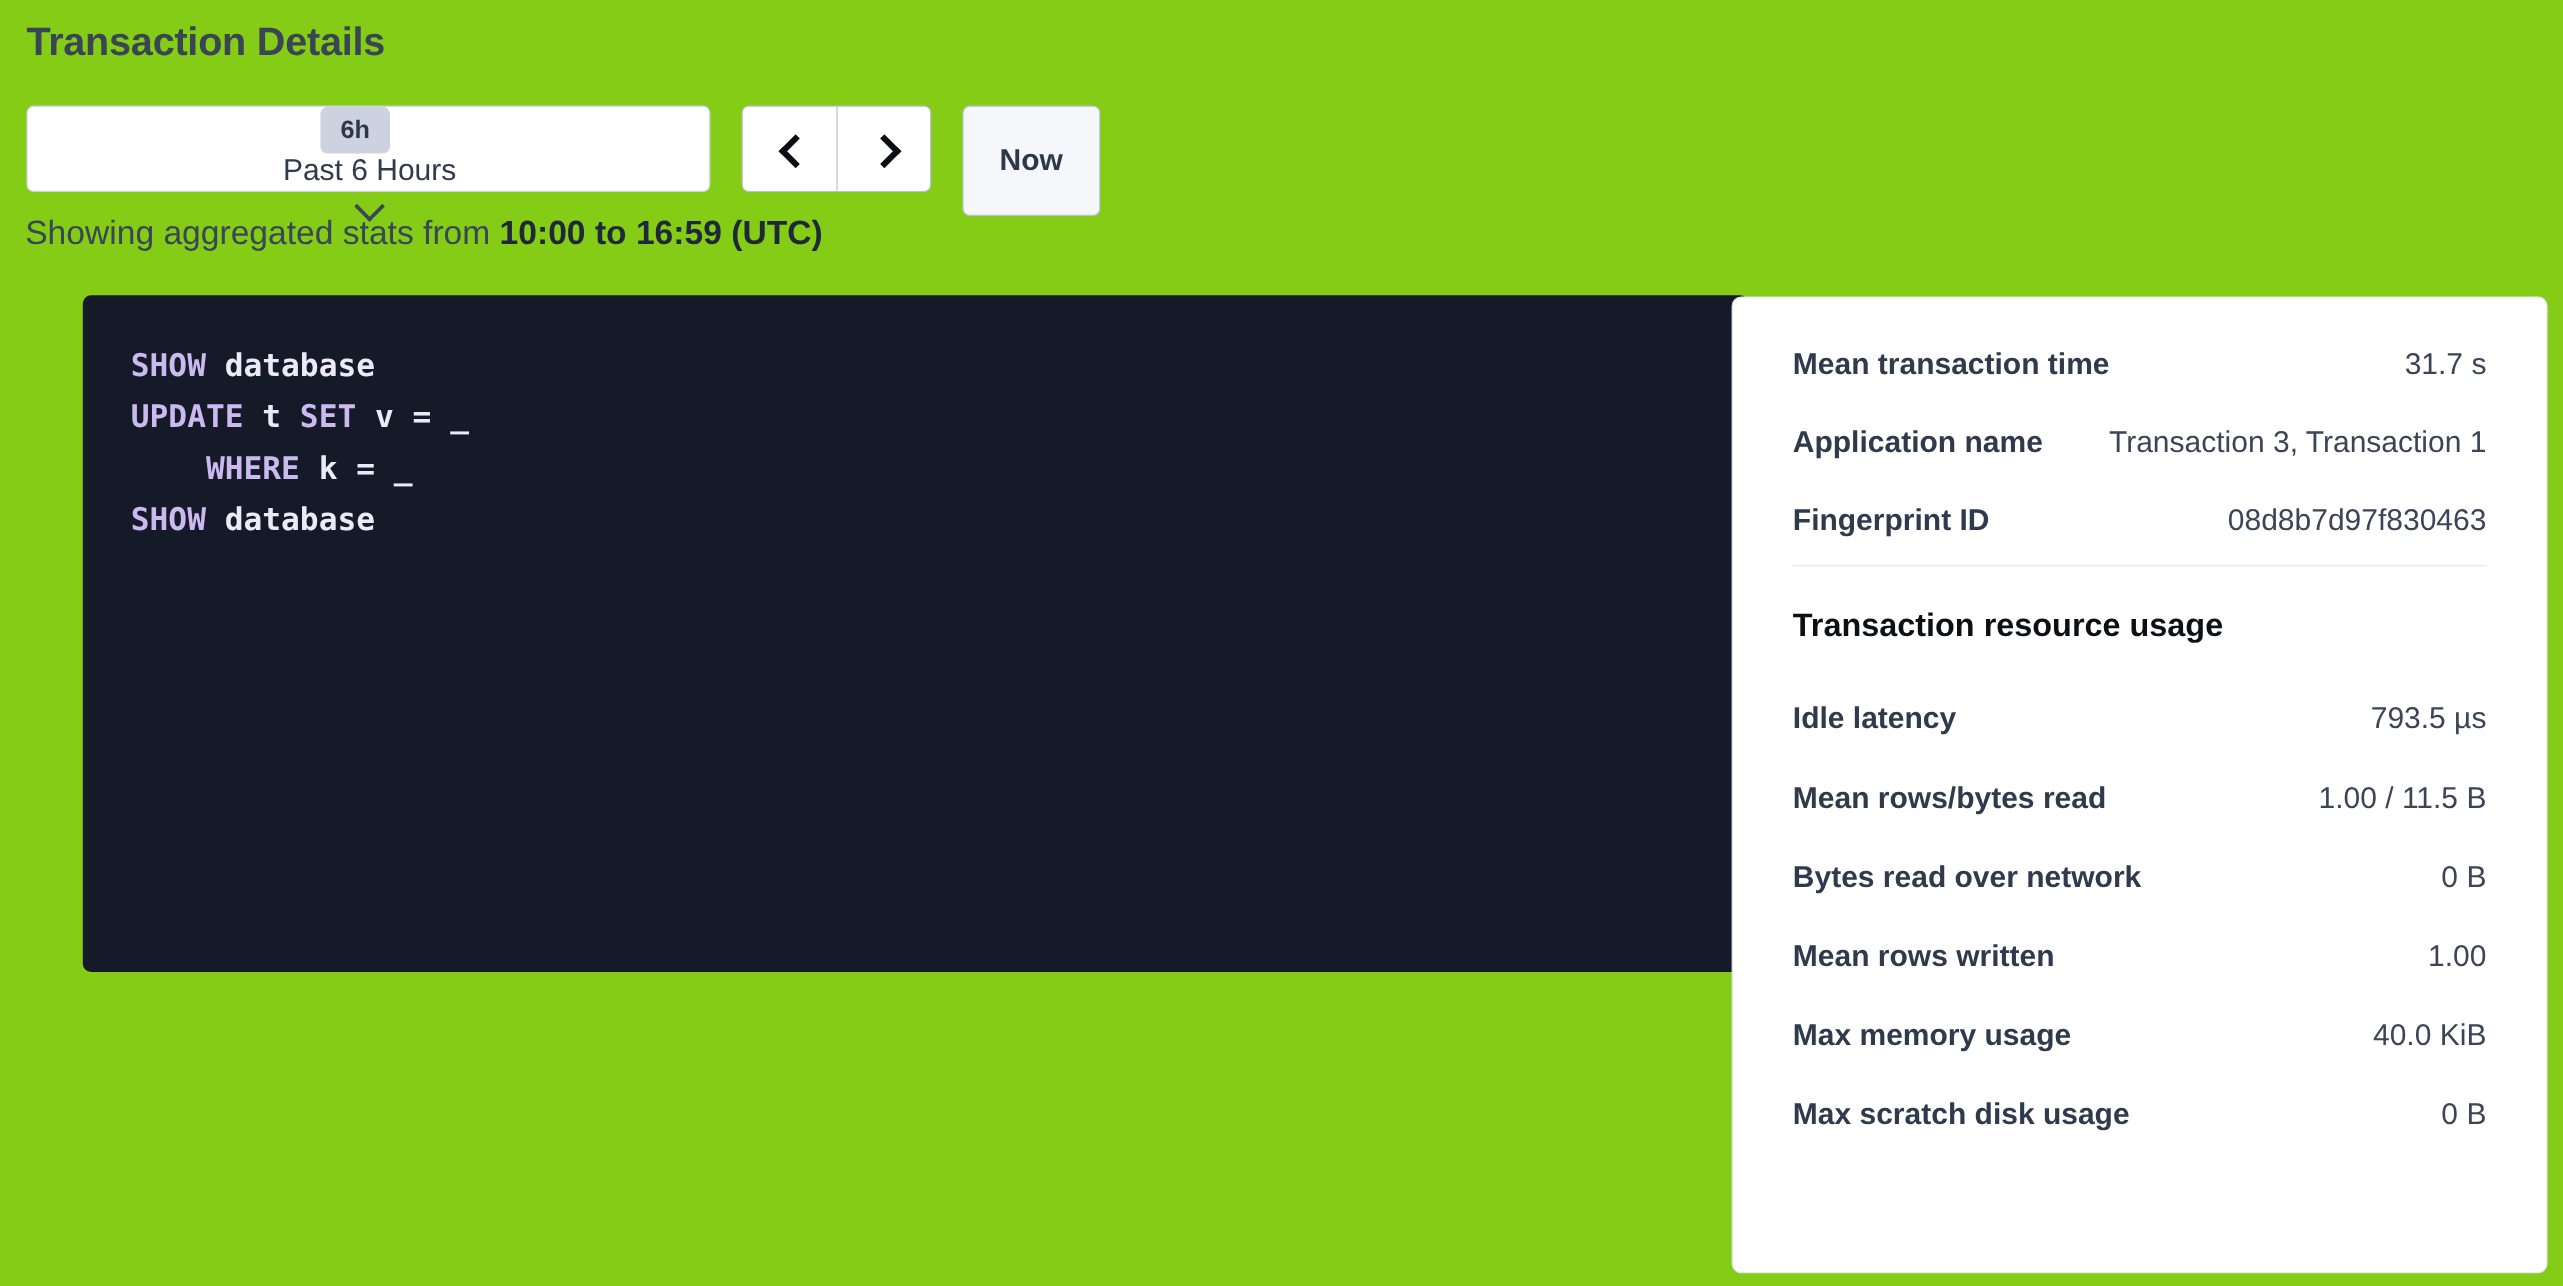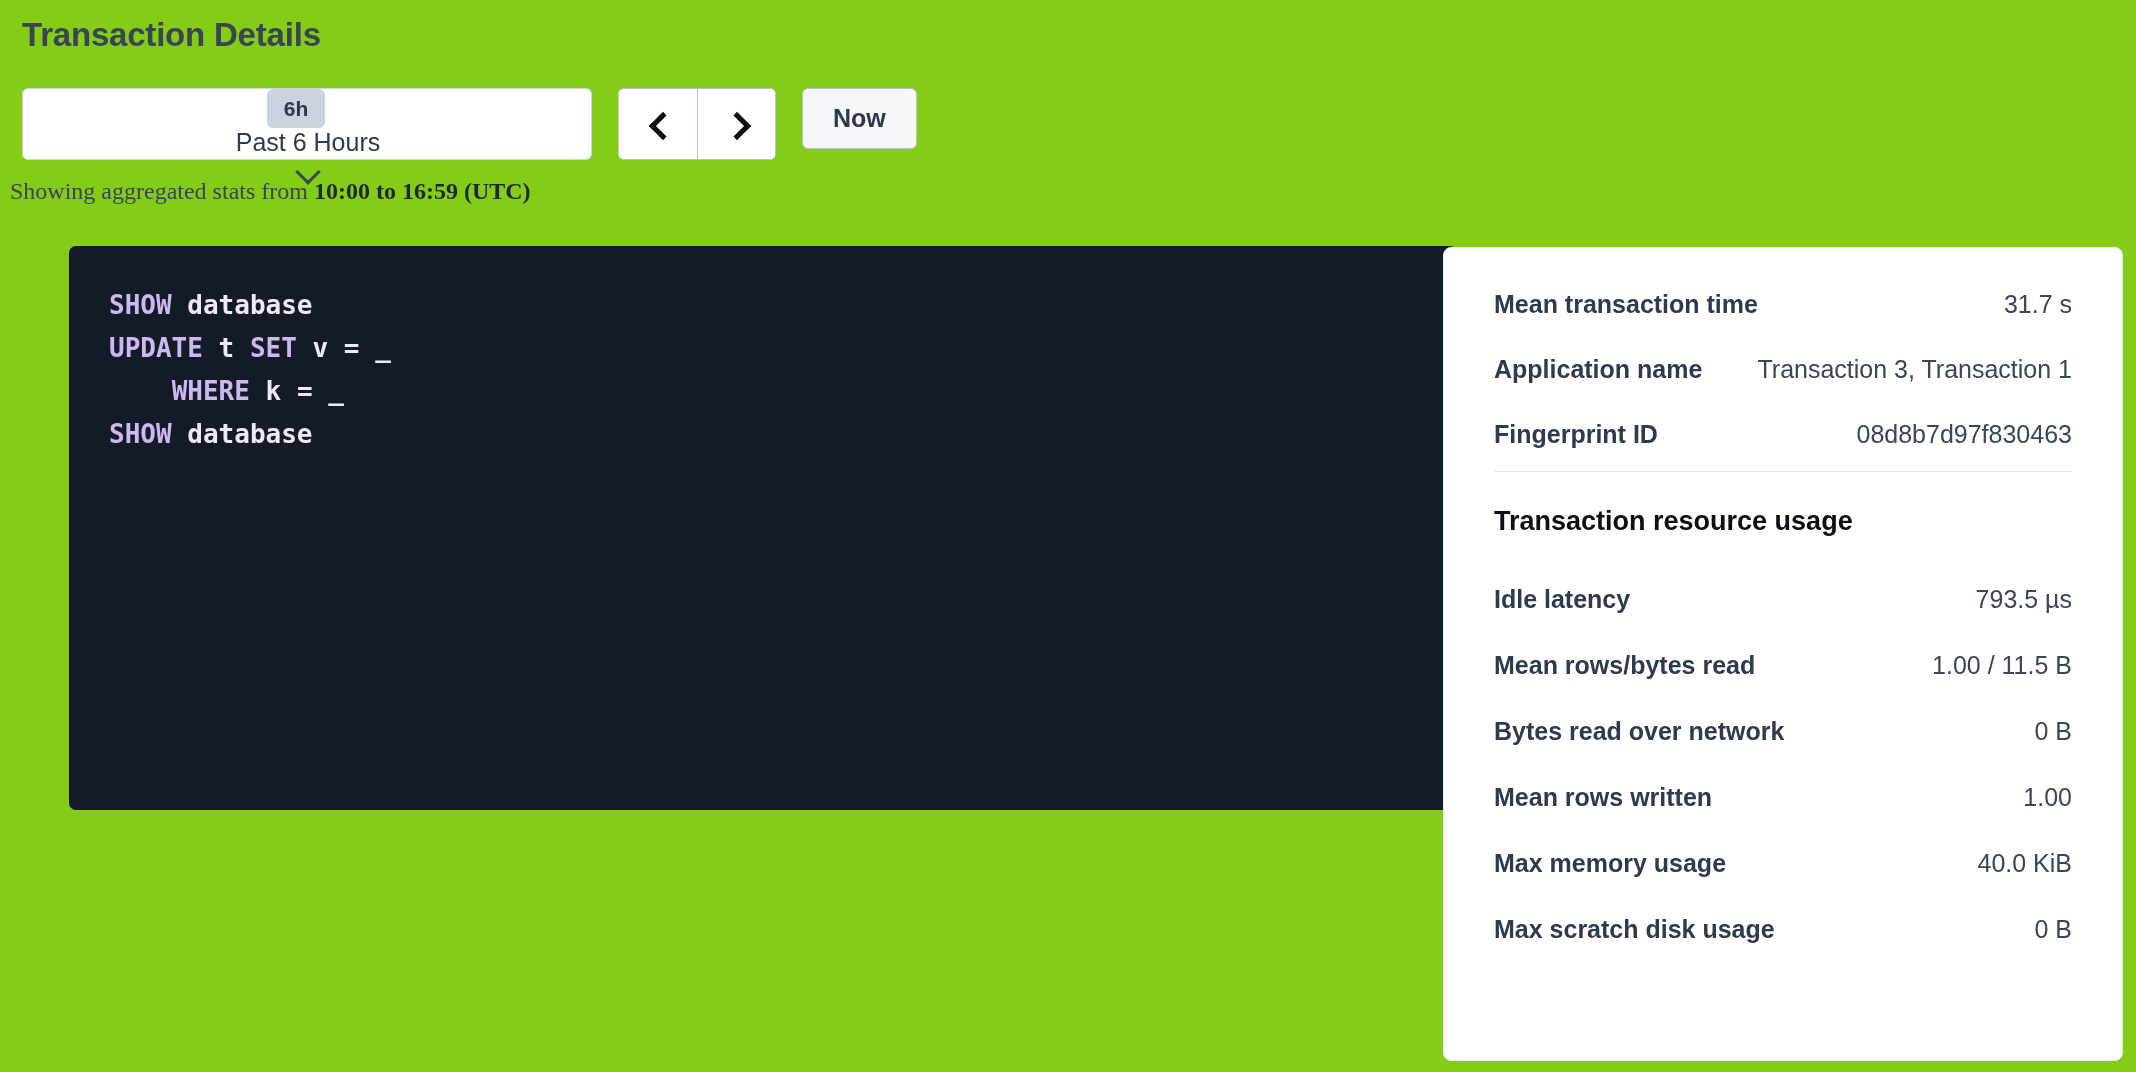--- a/index.html
+++ b/index.html
@@ -125,39 +125,38 @@
     top: 3px;
     width: 15px;
     height: 15px;
     border-right: 5px solid #0c0e15;
     border-bottom: 5px solid #0c0e15;
   }
   .chev.left::before  { transform: rotate(135deg); left: 6px; }
   .chev.right::before { transform: rotate(-45deg); left: 1px; }
 
   .now-btn {
-    height: 61px;
+    height: 92px;
     padding: 0 30px;
     background: #f5f7fa;
     border: 1px solid #b9c0d2;
     border-radius: 6px;
     font-size: 25px;
     font-weight: bold;
     color: #2f384a;
     font-family: "Liberation Sans", sans-serif;
     cursor: pointer;
   }
 
   .stats-note {
     position: absolute;
-    left: 10px;
+    left: 21px;
     top: 178px;
-    font-size: 24px;
+    font-size: 28px;
     color: #3a4558;
-    font-family: Liberation Serif, serif;
   }
   .stats-note b { font-weight: bold; color: #1f2838; }
 
   
   .code-panel {
     position: absolute;
     left: 22px;
     top: 246px;
     width: 1388px;
     height: 564px;

